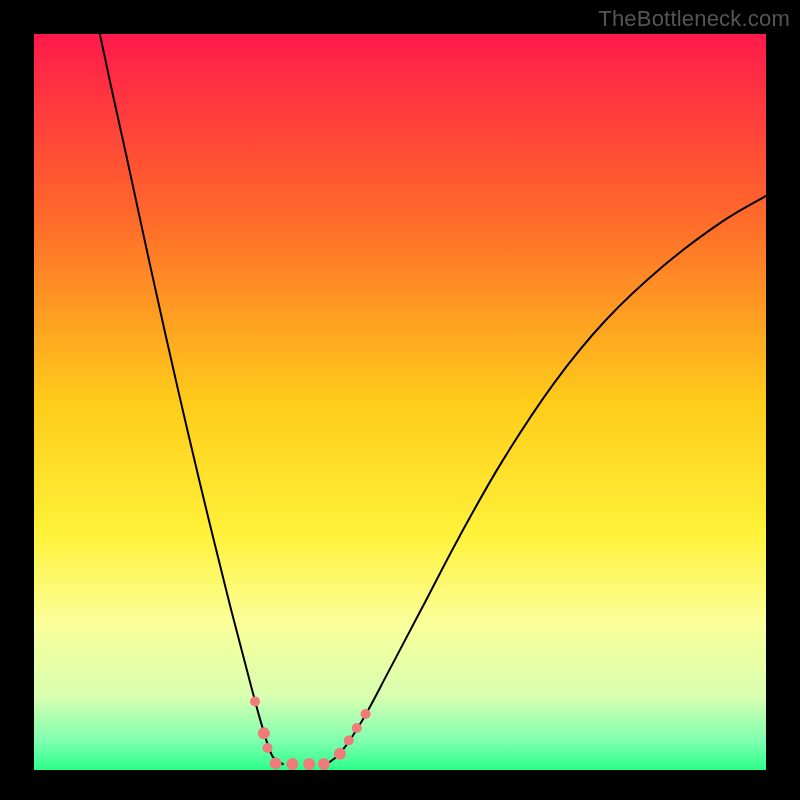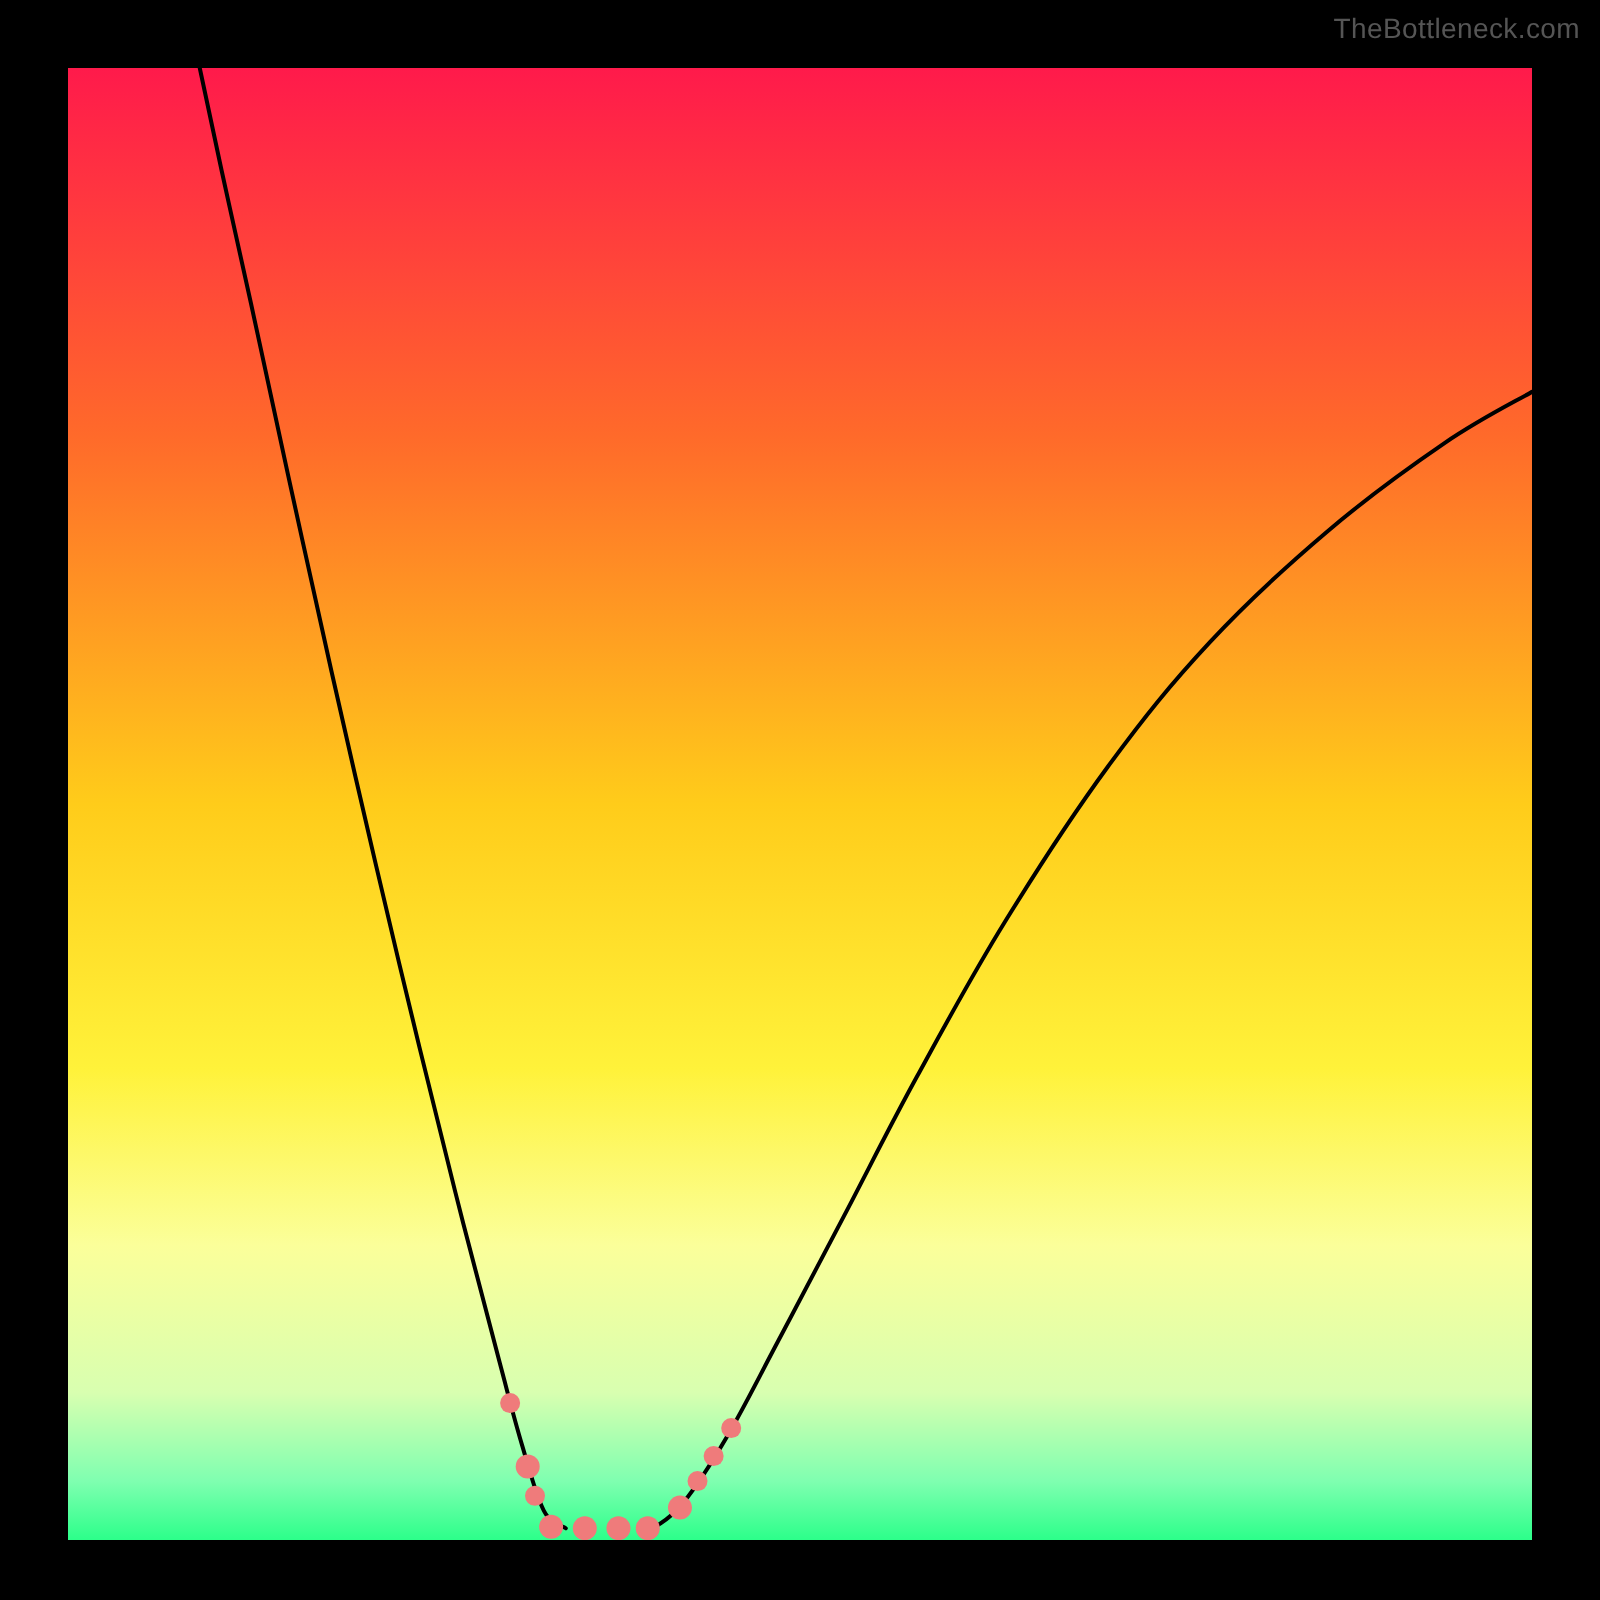--- a/index.html
+++ b/index.html
@@ -15,21 +15,21 @@
     position: relative;
     width: 800px;
     height: 800px;
     background: #000;
   }
   .watermark {
     position: absolute;
     top: 6px;
     right: 10px;
     color: #555;
-    font-size: 14px;
+    font-size: 22px;
     font-weight: 500;
     z-index: 50;
     letter-spacing: 0.2px;
   }
   .plot-wrap {
     position: absolute;
     left: 34px;
     top: 34px;
     width: 732px;
     height: 736px;

